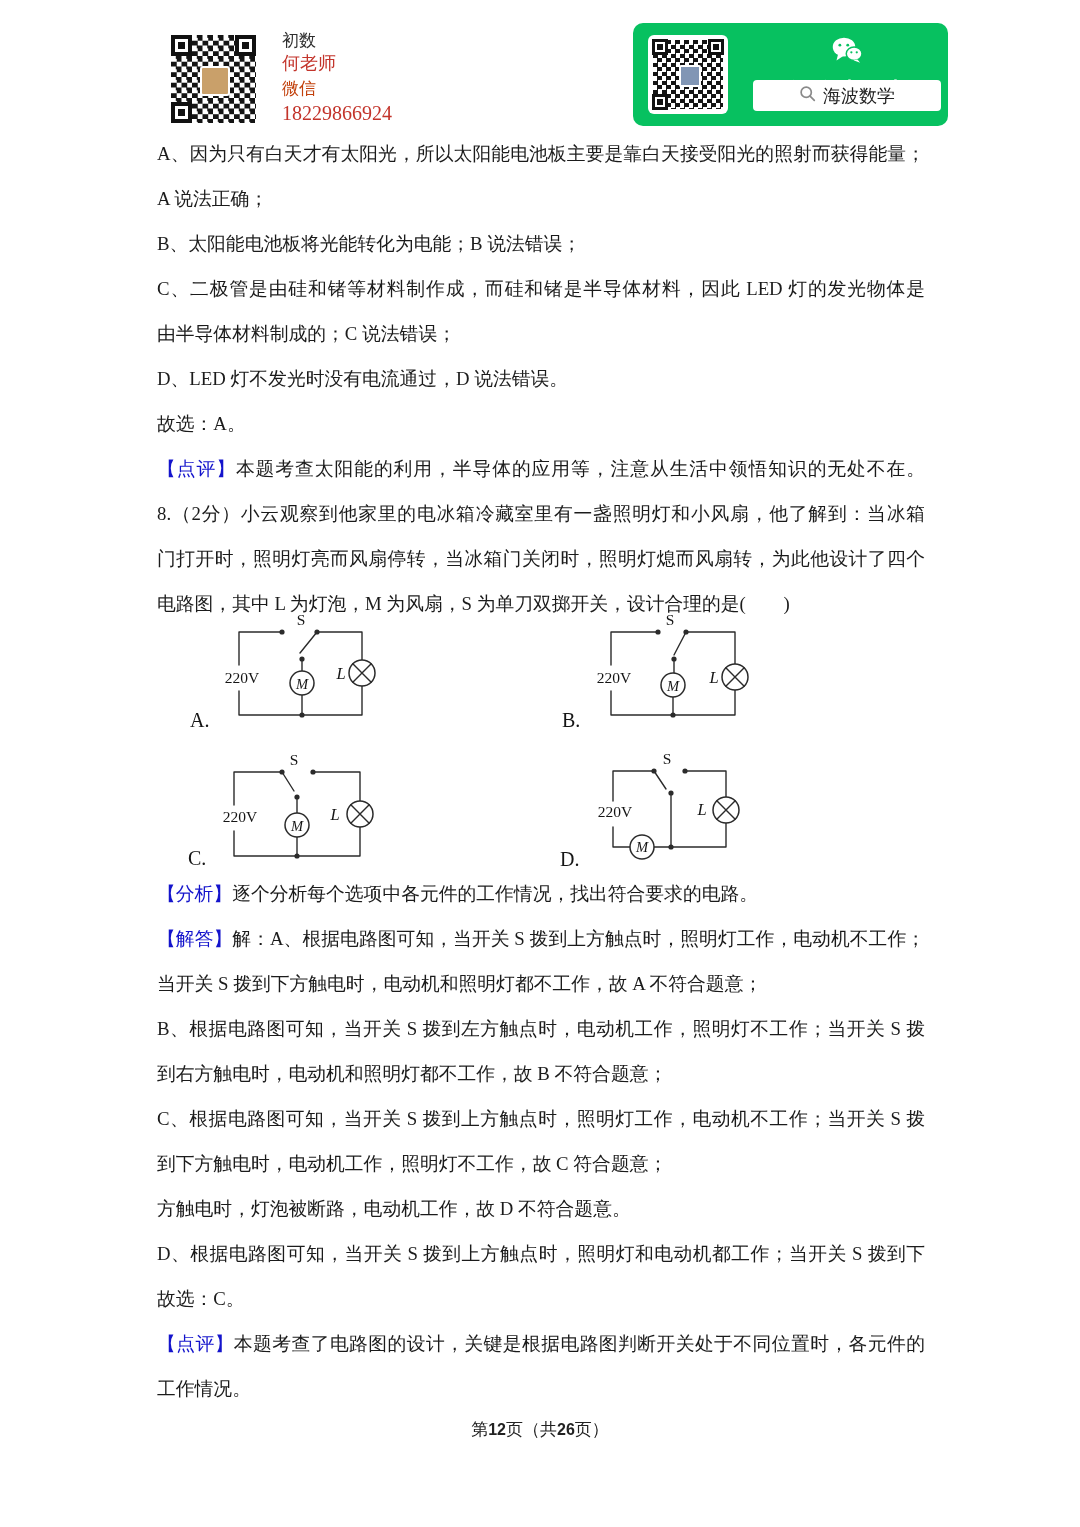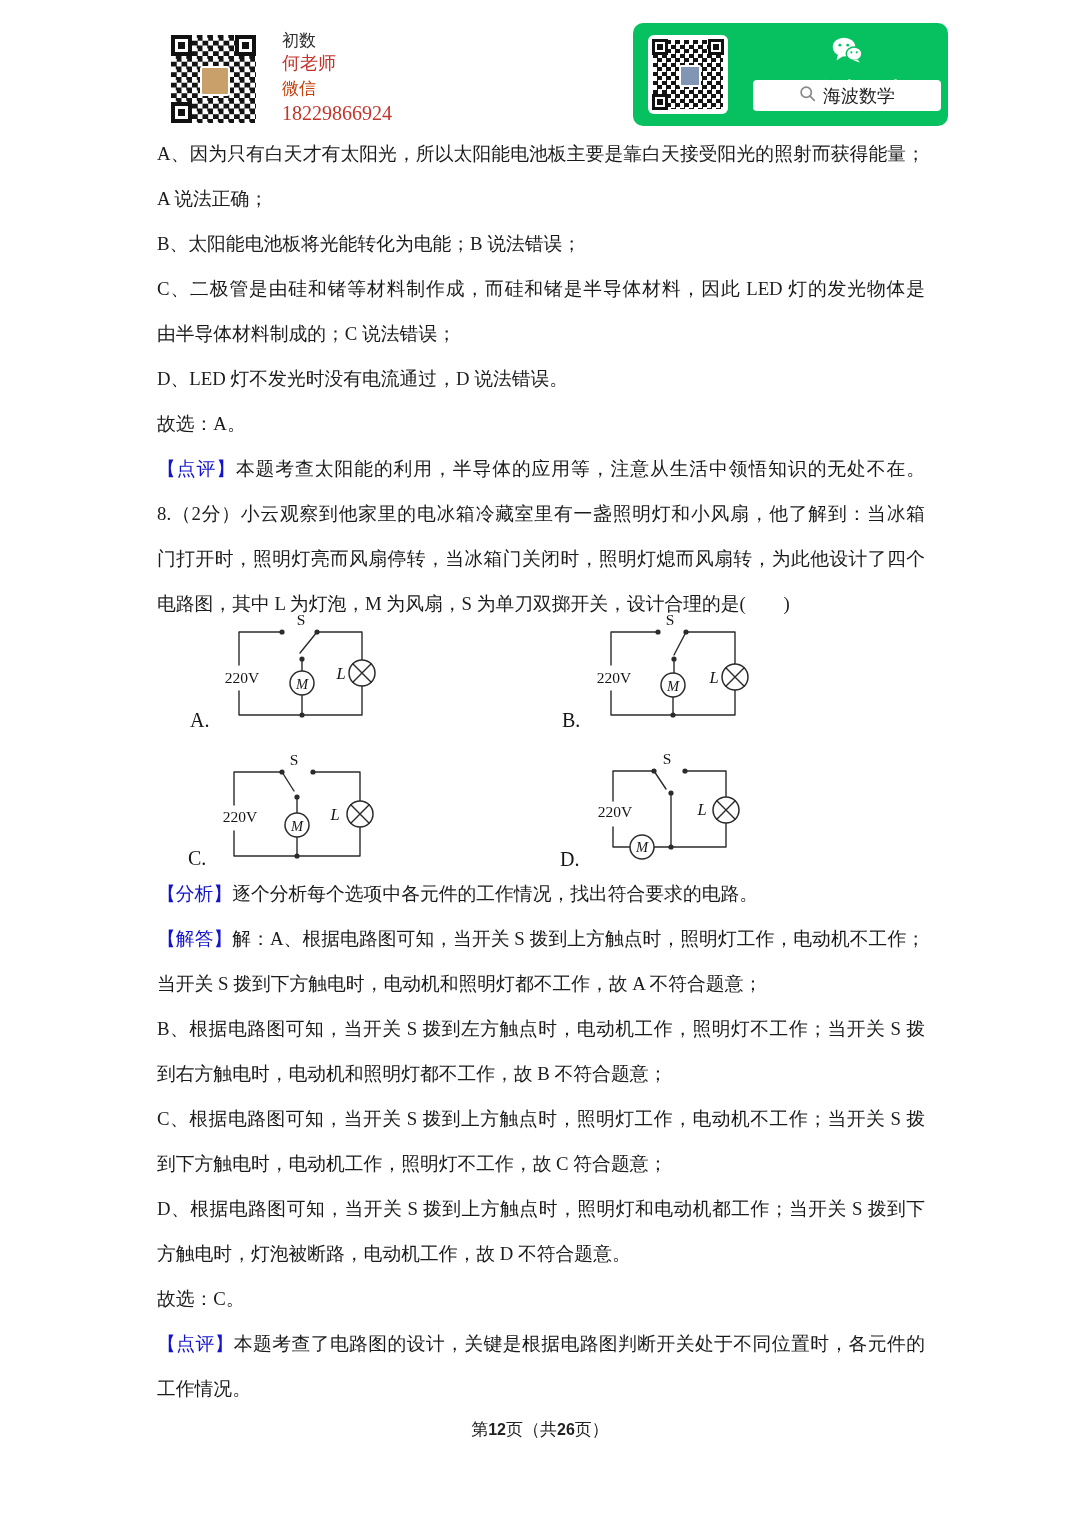--- a/index.html
+++ b/index.html
@@ -198,22 +198,22 @@
   </svg>
 
   <div class="block b2">
     <div class="ln"><span class="blue">【分析】</span><span>逐个分析每个选项中各元件的工作情况，找出符合要求的电路。</span></div>
     <div class="ln fill"><span class="blue">【解答】</span><span>解：A、根据电路图可知，当开关 S 拨到上方触点时，照明灯工作，电动机不工作；</span></div>
     <div class="ln">当开关 S 拨到下方触电时，电动机和照明灯都不工作，故 A 不符合题意；</div>
     <div class="ln fill">B、根据电路图可知，当开关 S 拨到左方触点时，电动机工作，照明灯不工作；当开关 S 拨</div>
     <div class="ln">到右方触电时，电动机和照明灯都不工作，故 B 不符合题意；</div>
     <div class="ln fill">C、根据电路图可知，当开关 S 拨到上方触点时，照明灯工作，电动机不工作；当开关 S 拨</div>
     <div class="ln">到下方触电时，电动机工作，照明灯不工作，故 C 符合题意；</div>
+    <div class="ln">方触电时，灯泡被断路，电动机工作，故 D 不符合题意。</div>
     <div class="ln fill">D、根据电路图可知，当开关 S 拨到上方触点时，照明灯和电动机都工作；当开关 S 拨到下</div>
-    <div class="ln">方触电时，灯泡被断路，电动机工作，故 D 不符合题意。</div>
     <div class="ln">故选：C。</div>
     <div class="ln fill"><span class="blue">【点评】</span><span>本题考查了电路图的设计，关键是根据电路图判断开关处于不同位置时，各元件的</span></div>
     <div class="ln">工作情况。</div>
   </div>
 
   <div class="footer"><span>第</span><b>12</b><span>页（共</span><b>26</b><span>页）</span></div>
 
 </div>
 
 </body></html>

